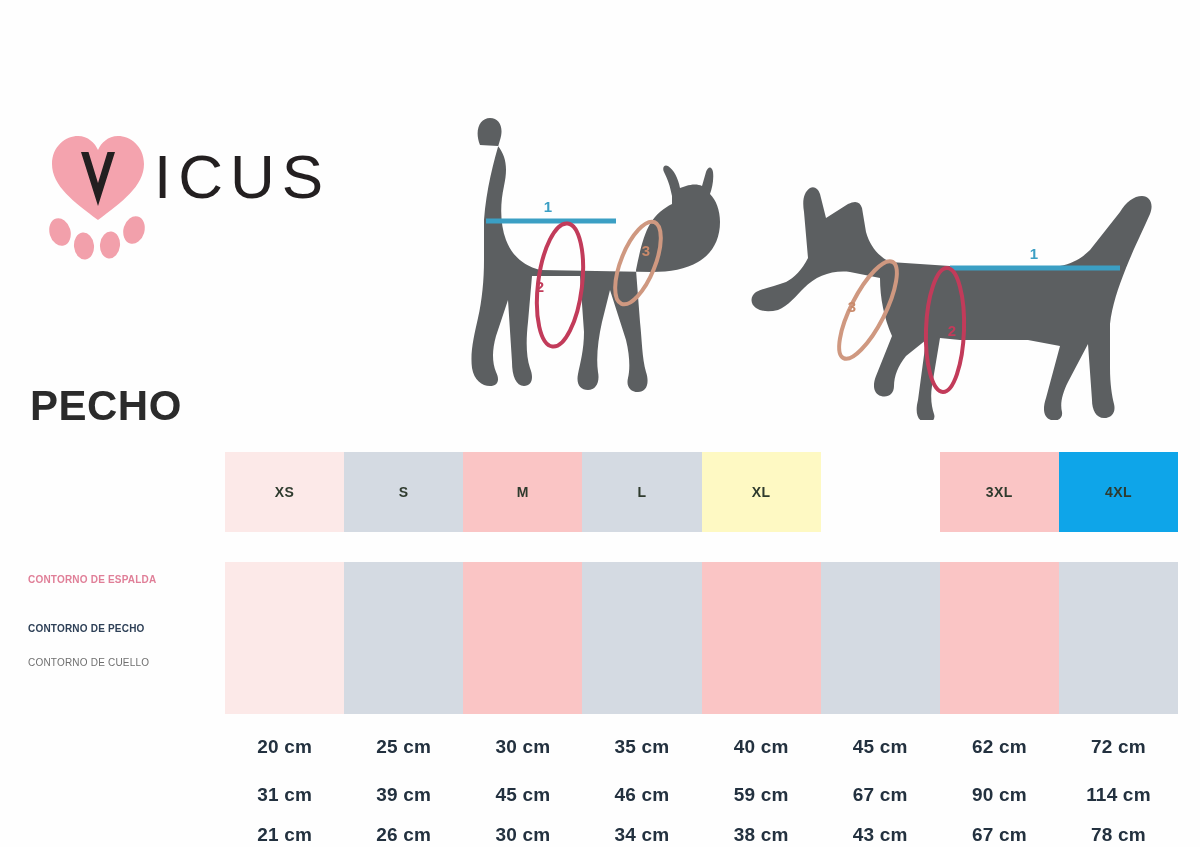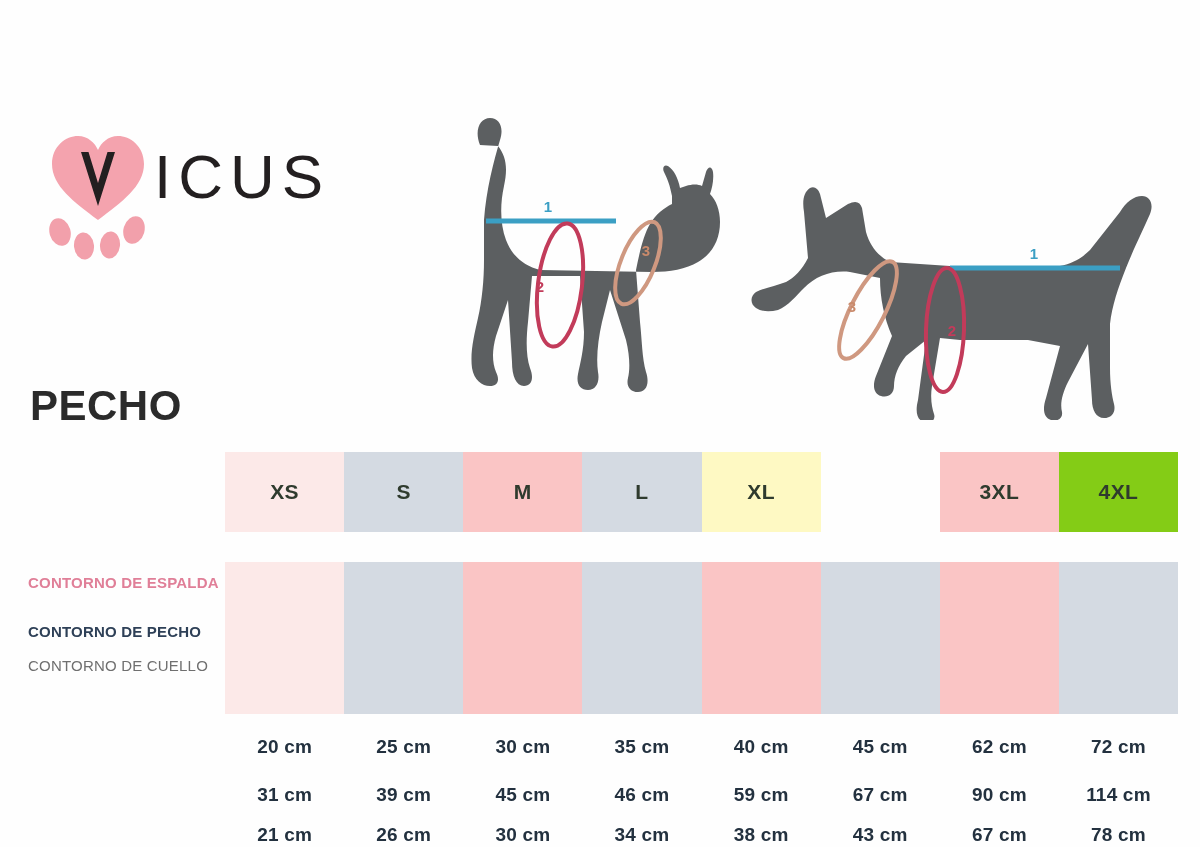--- a/index.html
+++ b/index.html
@@ -101,21 +101,21 @@
     justify-content: center;
   }
   .band-body {
     position: absolute;
     left: 0;
     right: 0;
     top: 114px;
     height: 152px;
   }
   .head-label {
-    font-size: 21px;
+    font-size: 14px;
     font-weight: bold;
     color: #2f3b2e;
     letter-spacing: 0.4px;
   }
 
   .values-layer {
     position: absolute;
     left: 225px;
     top: 114px;
     width: 953px;
@@ -145,21 +145,21 @@
   .row-labels {
     position: absolute;
     left: 0;
     top: 448px;
     width: 225px;
     height: 270px;
   }
   .row-label {
     position: absolute;
     left: 28px;
-    font-size: 15px;
+    font-size: 10px;
     letter-spacing: 0.2px;
     white-space: nowrap;
   }
   .rl-espalda {
     top: 126px;
     color: #e07f98;
     font-weight: bold;
   }
   .rl-pecho {
     top: 175px;
@@ -378,21 +378,21 @@
         <div class="band-col">
           <div class="band-body" style="background: rgb(212, 218, 226);"></div>
         </div>
         <div class="band-col">
           <div class="band-head" style="background: rgb(250, 197, 197);">
             <span class="head-label">3XL</span>
           </div>
           <div class="band-body" style="background: rgb(250, 197, 197);"></div>
         </div>
         <div class="band-col">
-          <div class="band-head" style="background: #84cc16;">
+          <div class="band-head" style="background: #0ea5e9;">
             <span class="head-label">4XL</span>
           </div>
           <div class="band-body" style="background: rgb(212, 218, 226);"></div>
         </div>
       </div>
     <div class="values-layer" id="values-layer">
         <div class="val-col">
           <div class="val-cell val-r0">20 cm</div>
           <div class="val-cell val-r1">31 cm</div>
           <div class="val-cell val-r2">21 cm</div>

